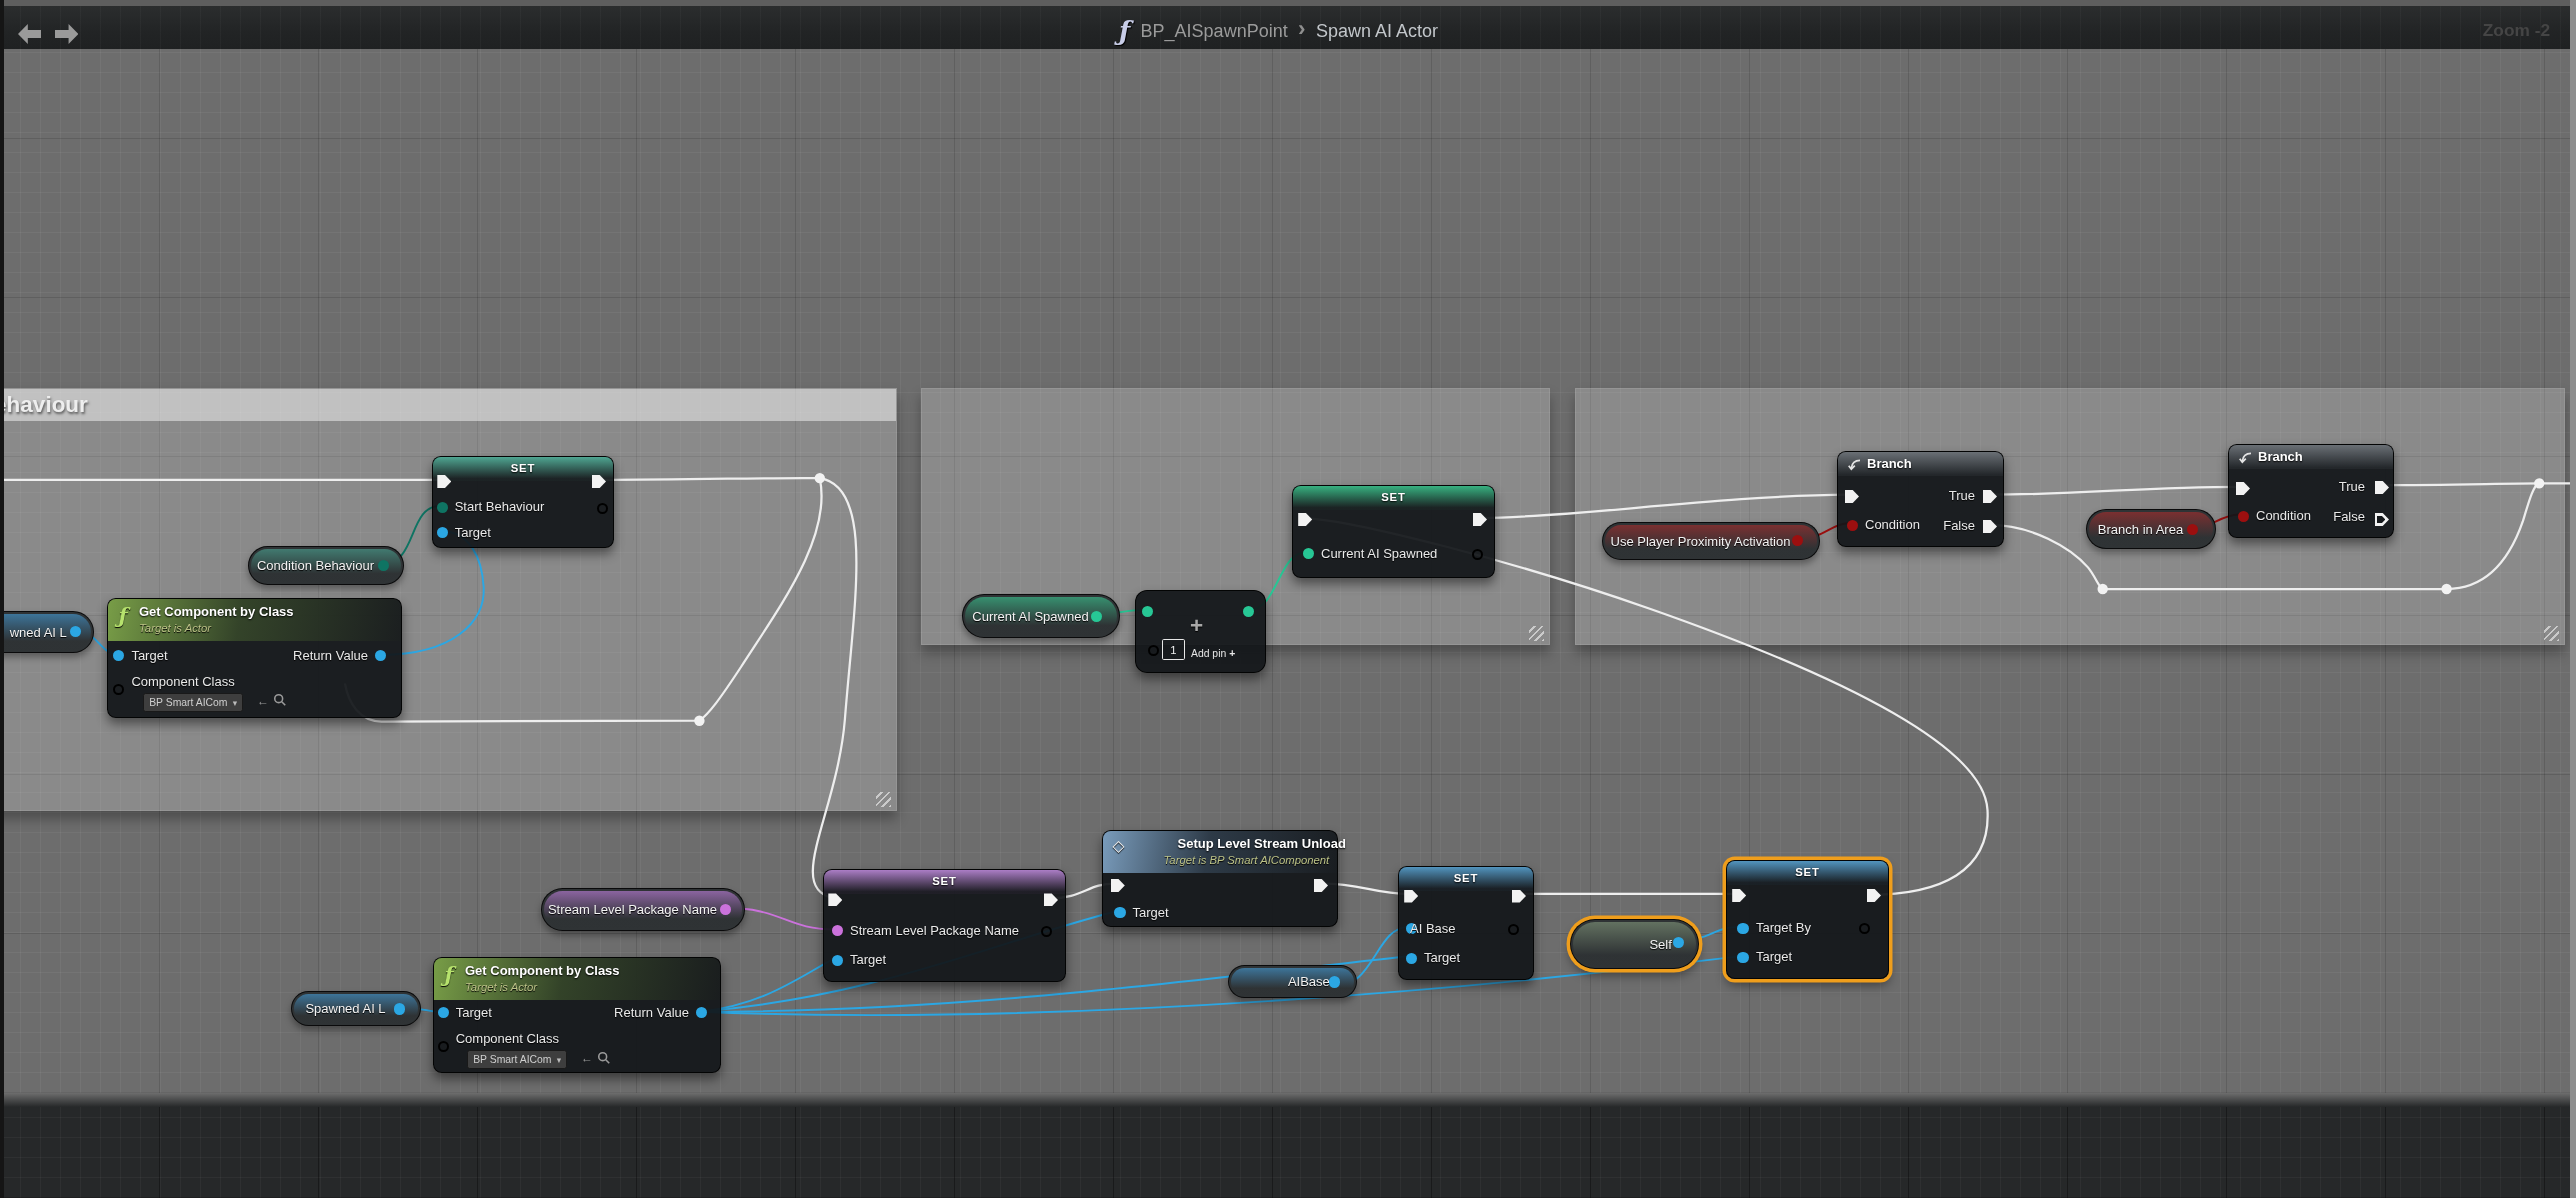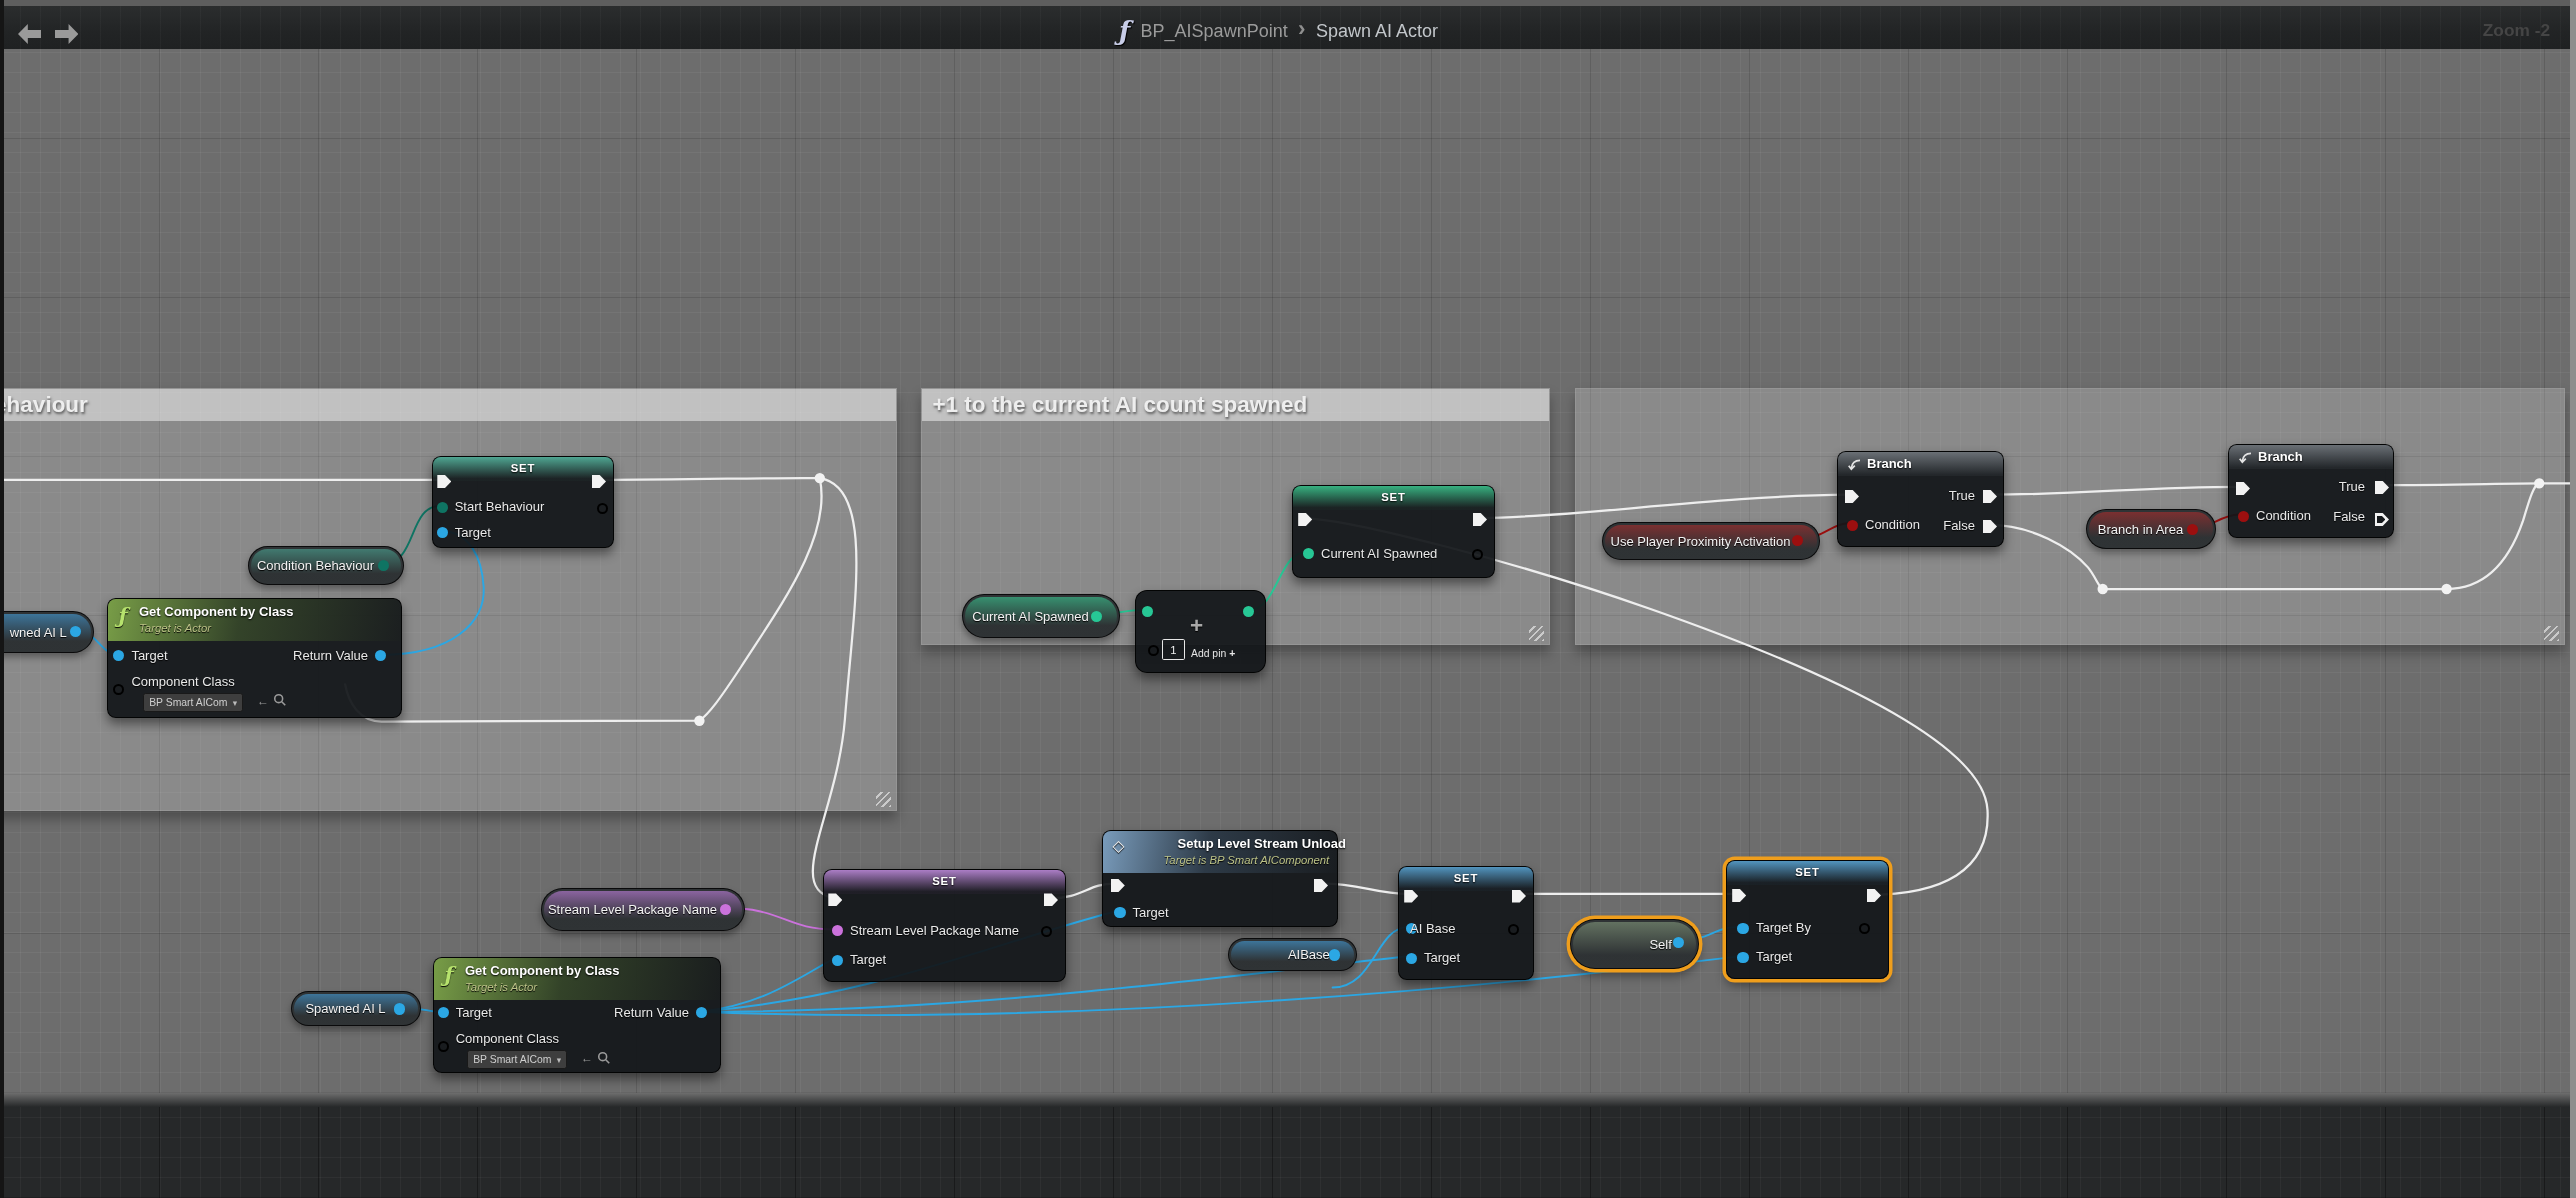--- a/index.html
+++ b/index.html
@@ -137,21 +137,20 @@
   <div class="canvas"></div>
   <div class="overlay-light"></div>
   <div class="overlay-fade"></div>
 
   <div class="layer-comments">
     <div class="comment" style="left:-17.3px;top:388px;width:912px;height:421px;">
       <div class="comment-title">ehaviour</div>
       <div class="grip" style="right:5.2px;bottom:3.5px;"></div>
     </div>
     <div class="comment" style="left:921px;top:388px;width:627px;height:255px;">
-      <div class="comment-title">+1 to the current AI count spawned</div>
       <div class="grip" style="right:5.2px;bottom:3.5px;"></div>
     </div>
     <div class="comment" style="left:1575px;top:388px;width:988px;height:255px;">
       <div class="grip" style="right:5.2px;bottom:3.5px;"></div>
     </div>
   </div>
 
   <svg class="wires" width="2576" height="1198" viewBox="0 0 2973 1383">
     <g fill="none" stroke="#eeeeee" stroke-width="2.6" stroke-linecap="round">
       <path d="M -6 554 L 504 554"></path>
@@ -389,21 +388,21 @@
       <div class="pill-label">Stream Level Package Name</div>
       <div class="pin c-name" style="left:178px;top:14.7px;"></div>
     </div>
 
     <div class="pill" style="left:291px;top:991px;width:128px;height:33px;">
       <div class="pill-tint tintg-blue"></div>
       <div class="pill-label">Spawned AI L</div>
       <div class="pin c-obj" style="left:102px;top:11.3px;"></div>
     </div>
 
-    <div class="pill" style="left:1228px;top:938px;width:127px;height:31px;">
+    <div class="pill" style="left:1228px;top:965px;width:127px;height:31px;">
       <div class="pill-tint tintg-blue"></div>
       <div class="pill-label rjust">AIBase</div>
       <div class="pin c-obj" style="left:100px;top:10.4px;"></div>
     </div>
 
     <div class="pill selected" style="left:1570px;top:919px;width:127px;height:48px;">
       <div class="pill-tint tintg-self"></div>
       <div class="pill-label rjust">Self</div>
       <div class="pin c-obj" style="left:102px;top:16.5px;"></div>
     </div>

